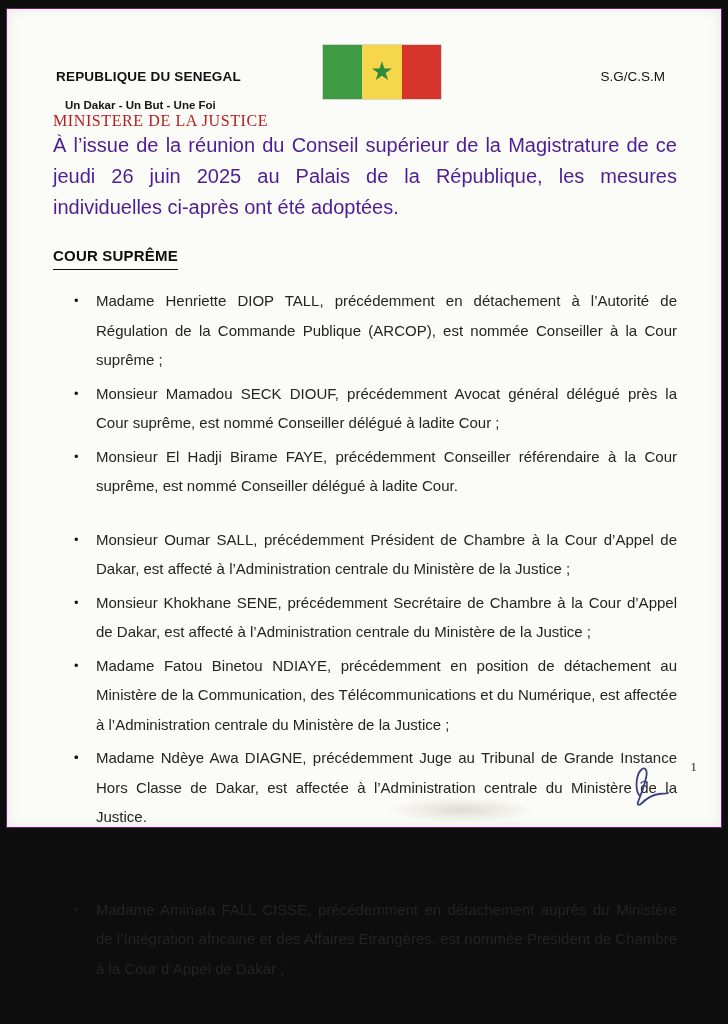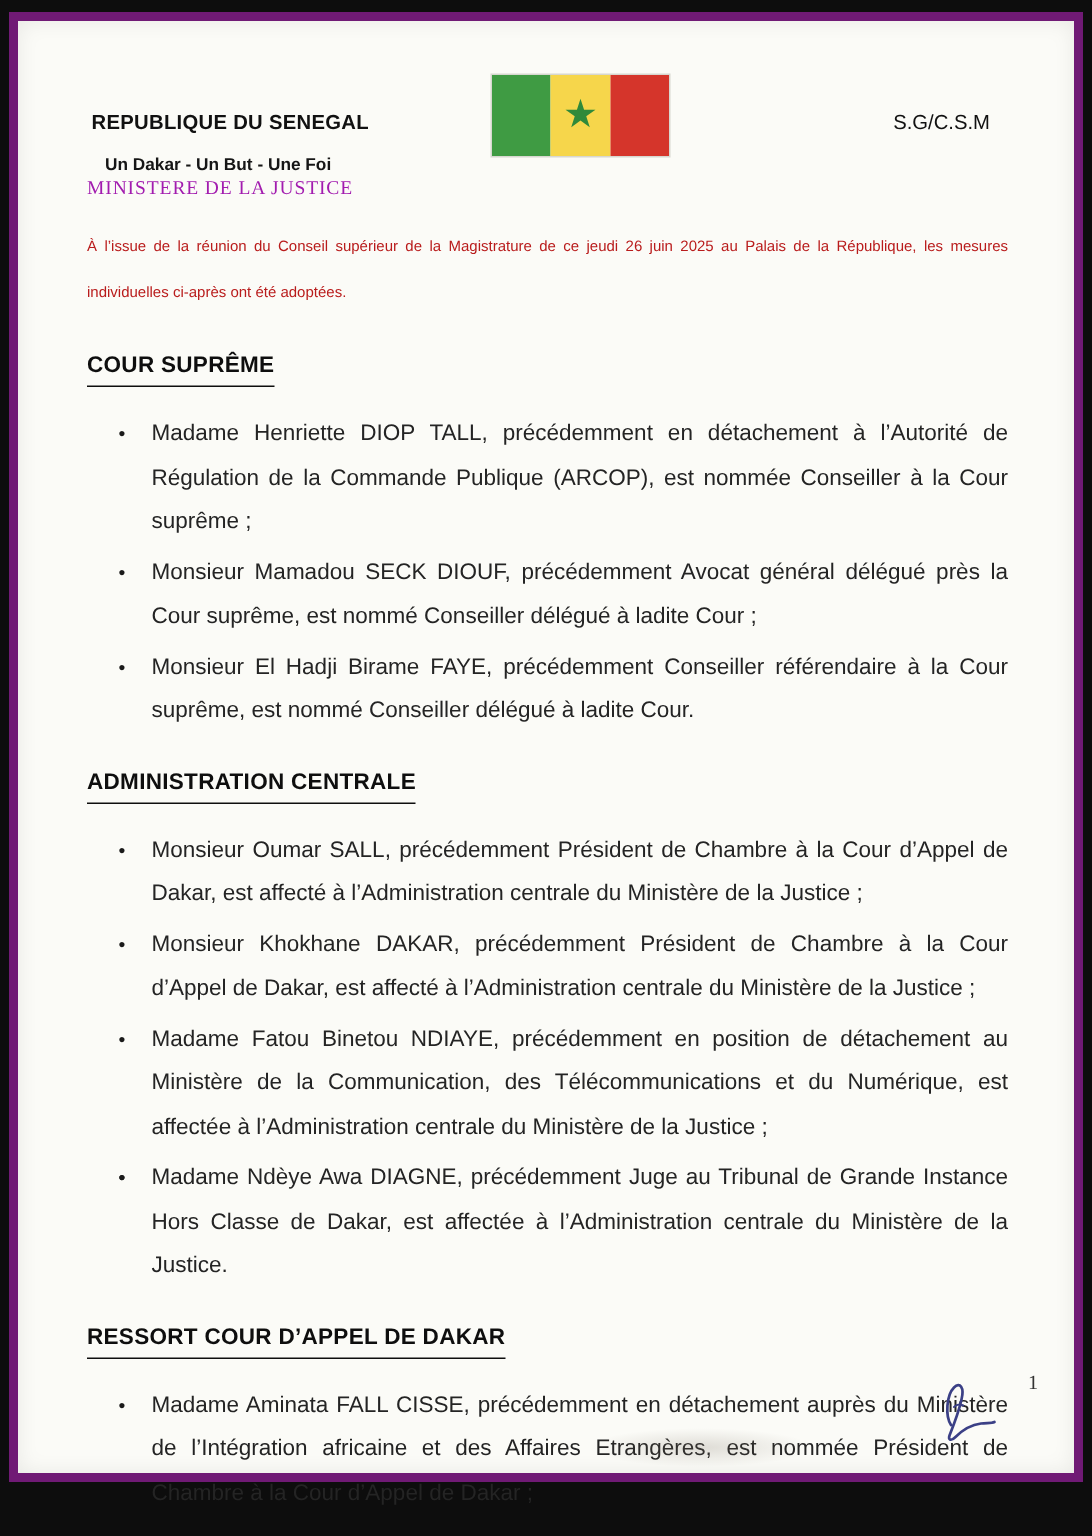--- a/index.html
+++ b/index.html
@@ -11,23 +11,23 @@
     position: relative;
     overflow: hidden;
   }
   .scan-frame {
     position: absolute; inset: 0;
     background: #0d0d0d;
   }
   .page {
     position: absolute;
     left: 6px; top: 8px;
-    width: 716px; height: 980px;
+    width: 716px; height: 820px;
     background: #fbfbf7;
-    border: 6px solid #701a75;
+    border: 1px solid #701a75;
     box-shadow: inset 0 0 14px rgba(0,0,0,0.08);
   }
   
   .smudge {
     position: absolute; left: 380px; bottom: 4px;
     width: 150px; height: 26px;
     background: radial-gradient(ellipse at center, rgba(120,110,95,0.22), rgba(120,110,95,0) 70%);
     pointer-events: none;
   }
   .content {
@@ -61,35 +61,35 @@
     transform: translate(-50%, -54%);
     font-size: 26px; line-height: 1;
   }
   .motto {
     margin-top: 10px; margin-left: 12px;
     font-size: 11.5px; font-weight: bold; color: #161616;
   }
   .ministry {
     margin-top: 1px; margin-left: 0px;
     font-family: "Liberation Serif", serif;
-    font-size: 13px; color: #a21caf;
+    font-size: 16px; color: #b91c1c;
     letter-spacing: 0.6px;
   }
   
   .salutation {
     margin-top: 21px;
     font-family: "DejaVu Serif", "Liberation Serif", serif;
     font-style: italic;
     font-size: 20.5px; color: #1c1c1c;
   }
   .intro {
-    margin-top: 16px;
-    font-size: 10px; line-height: 31px;
+    margin-top: 0;
+    font-size: 20px; line-height: 31px;
     text-align: justify;
-    color: #b91c1c;
+    color: #4c1d95;
   }
   .section { margin-top: 24px; }
   .section-title {
     display: inline-block;
     font-size: 15px; font-weight: bold; color: #0e0e0e;
     letter-spacing: 0.2px;
     border-bottom: 1.6px solid #0e0e0e;
     padding-bottom: 5px;
     margin: 0 0 16px 0;
   }
@@ -156,29 +156,28 @@
             <span>Monsieur Mamadou SECK DIOUF, précédemment Avocat général délégué près la Cour suprême, est nommé Conseiller délégué à ladite Cour ;</span>
           </li>
           <li>
             <span class="bullet">•</span>
             <span>Monsieur El Hadji Birame FAYE, précédemment Conseiller référendaire à la Cour suprême, est nommé Conseiller délégué à ladite Cour.</span>
           </li>
         </ul>
       </div>
 
       <div class="section">
-        <h2 class="section-title">ADMINISTRATION CENTRALE</h2>
         <ul class="measures">
           <li>
             <span class="bullet">•</span>
             <span>Monsieur Oumar SALL, précédemment Président de Chambre à la Cour d’Appel de Dakar, est affecté à l’Administration centrale du Ministère de la Justice ;</span>
           </li>
           <li>
             <span class="bullet">•</span>
-            <span>Monsieur Khokhane DAKAR, précédemment Président de Chambre à la Cour d’Appel de Dakar, est affecté à l’Administration centrale du Ministère de la Justice ;</span>
+            <span>Monsieur Khokhane SENE, précédemment Secrétaire de Chambre à la Cour d’Appel de Dakar, est affecté à l’Administration centrale du Ministère de la Justice ;</span>
           </li>
           <li>
             <span class="bullet">•</span>
             <span>Madame Fatou Binetou NDIAYE, précédemment en position de détachement au Ministère de la Communication, des Télécommunications et du Numérique, est affectée à l’Administration centrale du Ministère de la Justice ;</span>
           </li>
           <li>
             <span class="bullet">•</span>
           </li>
           <li>
             <span class="bullet">•</span>

